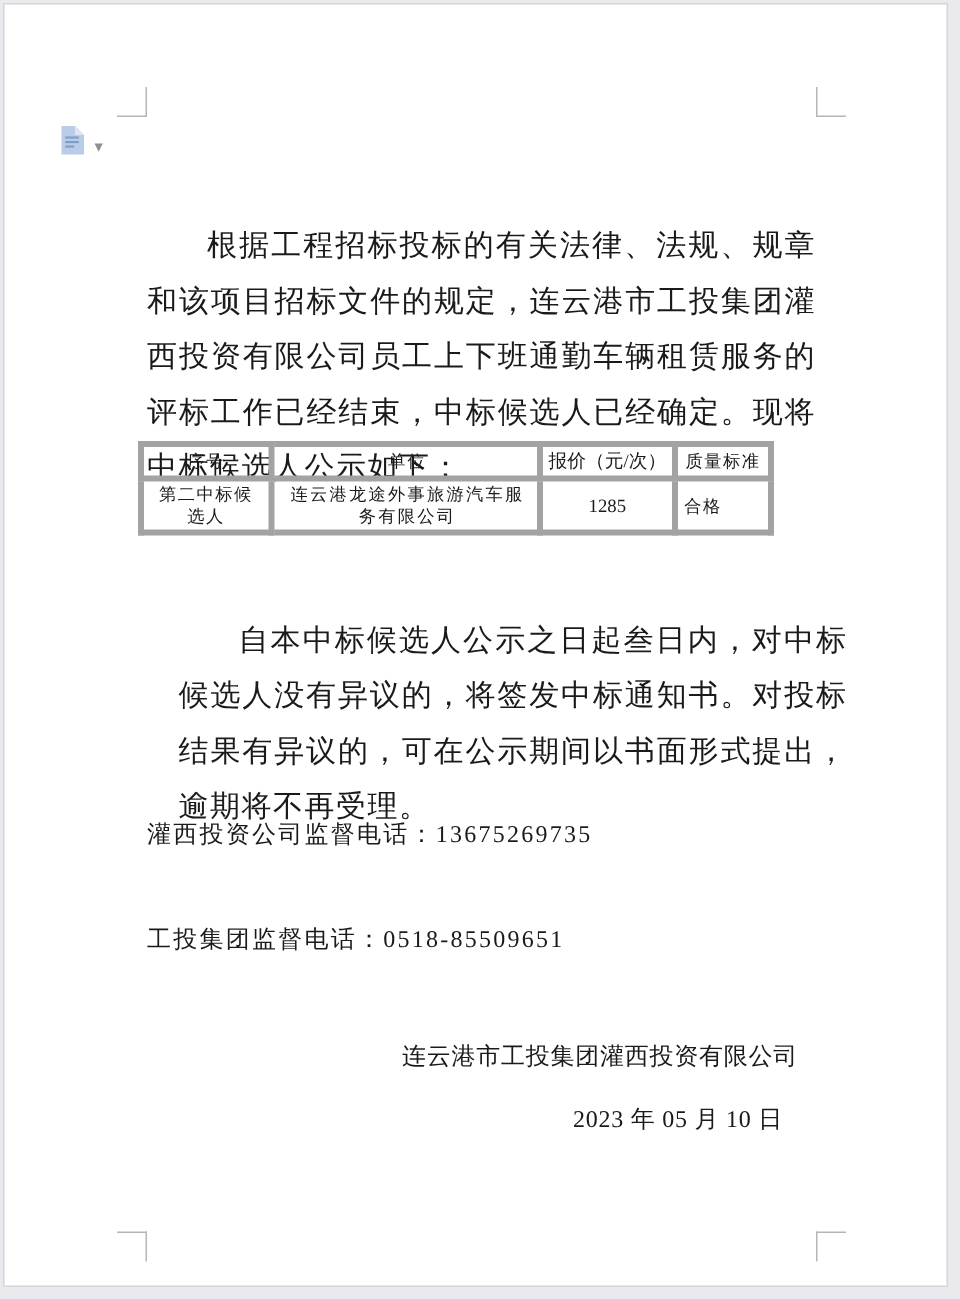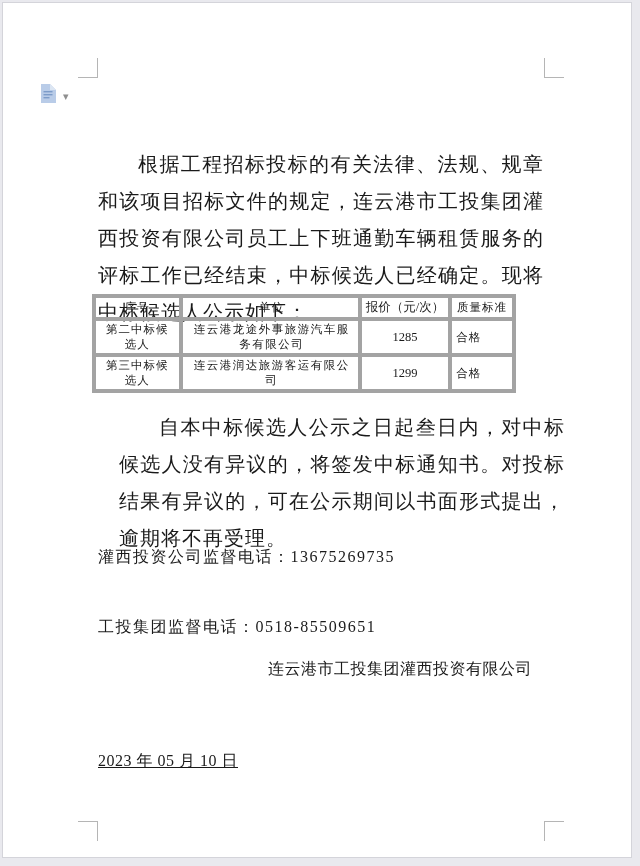--- a/index.html
+++ b/index.html
@@ -72,22 +72,22 @@
   .col-rank    { width: 91px;  text-align: center; }
   .col-company { width: 191px; text-align: center; padding-left: 7px !important; letter-spacing: 1.5px; }
   .col-price   { width: 78px;  text-align: center; font-size: 12.5px; letter-spacing: 0; }
   .col-quality { width: 64px;  text-align: left; }
   tr.r1 td { height: 36px; }
   tr.r2 td, tr.r3 td { height: 23px; }
 
   .line { font-size: 16px; letter-spacing: 1.5px; line-height: 22px; }
   .phone1 { top: 468px; }
   .phone2 { top: 538px; }
-  .signature { top: 580px; text-align: right; padding-right: 12px; letter-spacing: 0.5px; }
-  .date-line { top: 672px; text-align: left; padding-right: 22px; letter-spacing: 0.5px; text-decoration: underline; }
+  .signature { top: 616px; text-align: right; padding-right: 12px; letter-spacing: 0.5px; }
+  .date-line { top: 658px; text-align: right; padding-right: 22px; letter-spacing: 0.5px; }
 </style>
 </head>
 <body>
 
 <div class="page">
 
   <div class="mark tl"></div>
   <div class="mark tr"></div>
   <div class="mark bl"></div>
   <div class="mark br"></div>
@@ -122,26 +122,20 @@
             <th class="col-quality">质量标准</th>
           </tr>
         </thead>
         <tbody>
           <tr class="r1">
             <td class="col-rank">第二中标候选人</td>
             <td class="col-company">连云港龙途外事旅游汽车服务有限公司</td>
             <td class="col-price">1285</td>
             <td class="col-quality">合格</td>
           </tr>
-          <tr class="r3">
-            <td class="col-rank">第三中标候选人</td>
-            <td class="col-company">连云港润达旅游客运有限公司</td>
-            <td class="col-price">1299</td>
-            <td class="col-quality">合格</td>
-          </tr>
         </tbody>
       </table>
     </div>
 
     <div class="para para2">自本中标候选人公示之日起叁日内，对中标候选人没有异议的，将签发中标通知书。对投标结果有异议的，可在公示期间以书面形式提出，逾期将不再受理。</div>
 
     <div class="line phone1">灌西投资公司监督电话：13675269735</div>
 
     <div class="line phone2">工投集团监督电话：0518-85509651</div>
 

